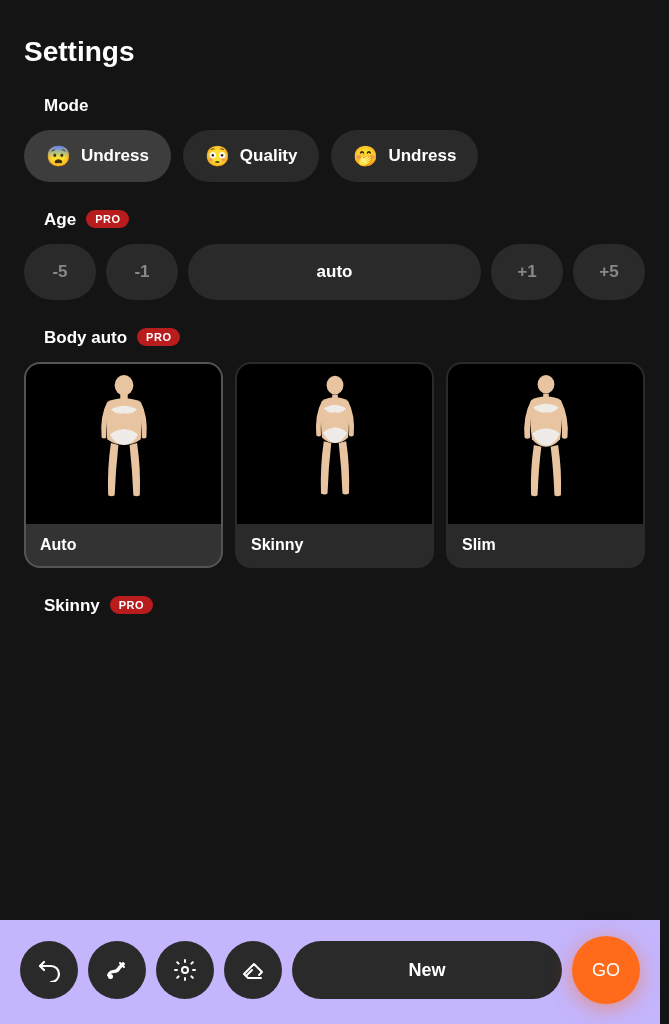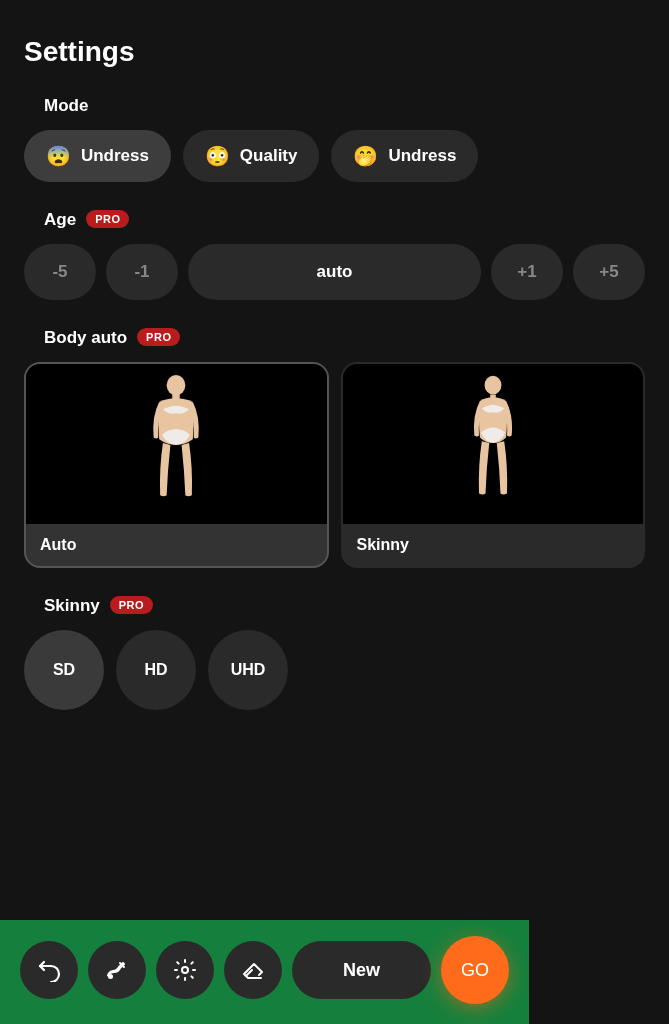--- a/index.html
+++ b/index.html
@@ -166,22 +166,22 @@
       justify-content: center;
     }
     .quality-btn.active {
       background: #3a3a3a;
     }
     
     .bottom-bar {
       position: fixed;
       bottom: 0;
       left: 0;
-      width: 529px;
-      background: #15803d;
+      width: 660px;
+      background: #c4b5fd;
       padding: 16px 20px 20px 20px;
       display: flex;
       align-items: center;
       gap: 10px;
     }
     .toolbar-btn {
       width: 58px;
       height: 58px;
       border-radius: 50%;
       background: #2a2a2a;
@@ -319,38 +319,43 @@
             <path d="M27,63 Q32,73 40,74 Q48,73 53,63 Q48,58 40,57 Q32,58 27,63Z" fill="#f0f0f0" opacity="0.9"></path>
             <path d="M26,29 Q18,44 20,66 Q23,68 25,66 Q24,48 28,35Z" fill="#e8c4a0"></path>
             <path d="M54,29 Q62,44 60,66 Q57,68 55,66 Q56,48 52,35Z" fill="#e8c4a0"></path>
             <path d="M28,72 Q24,98 25,128 Q29,130 32,128 Q33,100 36,74Z" fill="#e8c4a0"></path>
             <path d="M52,72 Q56,98 55,128 Q51,130 48,128 Q47,100 44,74Z" fill="#e8c4a0"></path>
           </svg>
         </div>
         <div class="bodytype-name">Skinny</div>
       </div>
 
+      <div class="bodytype-card">
+        <div class="bodytype-img">
+          <svg class="body-figure" viewBox="0 0 80 150" xmlns="http://www.w3.org/2000/svg">
+            <ellipse cx="40" cy="11" rx="9" ry="10" fill="#e8c4a0"></ellipse>
+            <rect x="37" y="21" width="6" height="7" fill="#e8c4a0"></rect>
+            <path d="M24,28 Q22,52 25,70 Q32,78 40,78 Q48,78 55,70 Q58,52 56,28 Q50,24 40,24 Q30,24 24,28Z" fill="#e8c4a0"></path>
+            <path d="M26,36 Q33,43 40,41 Q47,43 54,36 Q50,33 40,32 Q30,33 26,36Z" fill="#f0f0f0" opacity="0.9"></path>
+            <path d="M25,64 Q31,76 40,77 Q49,76 55,64 Q50,59 40,58 Q30,59 25,64Z" fill="#f0f0f0" opacity="0.9"></path>
+            <path d="M24,28 Q15,46 17,68 Q20,71 23,68 Q22,50 27,34Z" fill="#e8c4a0"></path>
+            <path d="M56,28 Q65,46 63,68 Q60,71 57,68 Q58,50 53,34Z" fill="#e8c4a0"></path>
+            <path d="M27,76 Q23,102 24,130 Q28,132 31,130 Q32,102 35,78Z" fill="#e8c4a0"></path>
+            <path d="M53,76 Q57,102 56,130 Q52,132 49,130 Q48,102 45,78Z" fill="#e8c4a0"></path>
+          </svg>
+        </div>
+        <div class="bodytype-name">Slim</div>
+      </div>
     </div>
   </div>
 
   <div class="quality-section">
     <div class="section-label">
       <span>Skinny</span>
       <span class="pro-badge">PRO</span>
-    </div>
-    <div class="quality-row">
-      <button class="quality-btn active">
-        <span>SD</span>
-      </button>
-      <button class="quality-btn">
-        <span>HD</span>
-      </button>
-      <button class="quality-btn">
-        <span>UHD</span>
-      </button>
     </div>
   </div>
 
   <div class="spacer-bottom"></div>
 </div>
 
 <div class="bottom-bar">
   <button class="toolbar-btn">
     <svg width="24" height="24" viewBox="0 0 24 24" fill="none" xmlns="http://www.w3.org/2000/svg">
       <path d="M3 8H14C18.4183 8 22 11.5817 22 16C22 20.4183 18.4183 24 14 24" stroke="white" stroke-width="2.2" stroke-linecap="round"></path>

